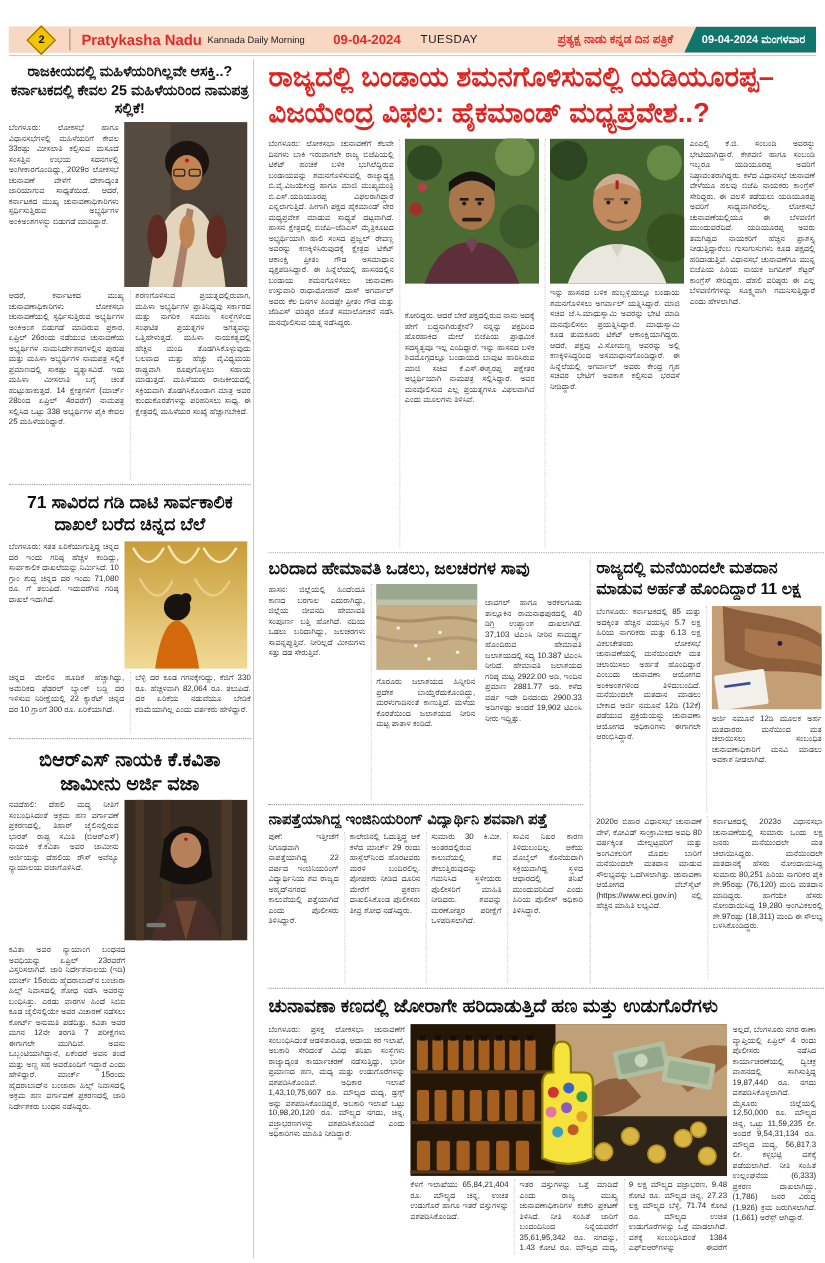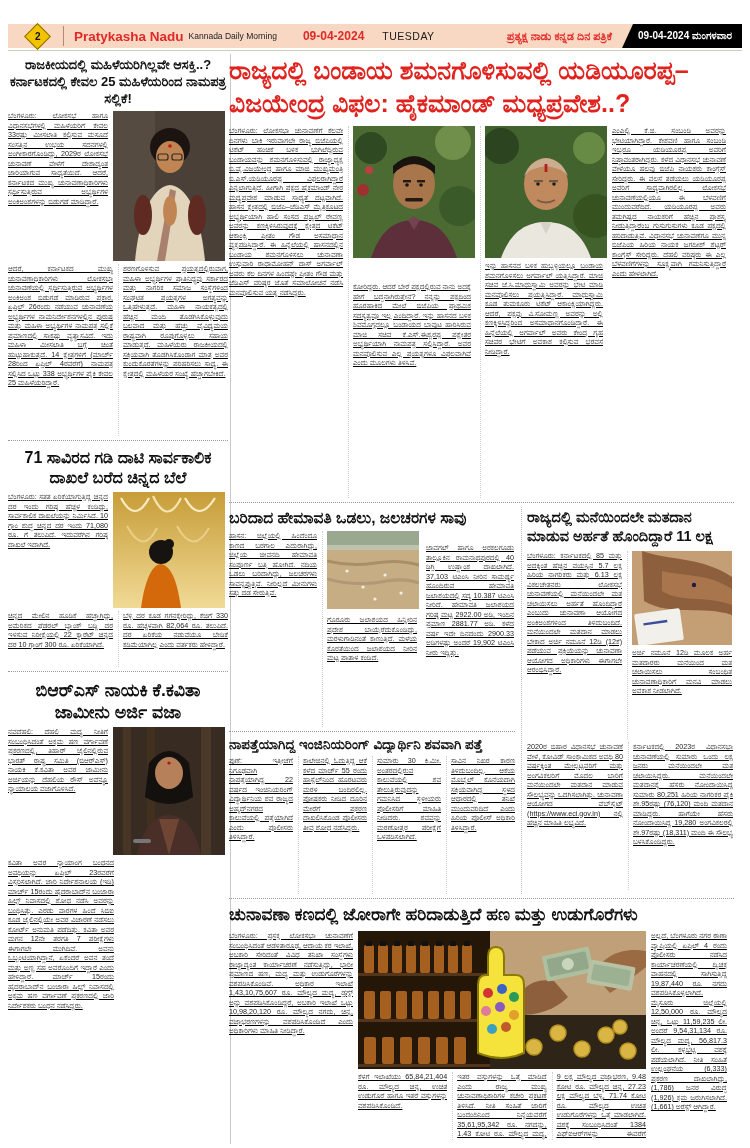--- a/index.html
+++ b/index.html
@@ -8,28 +8,28 @@
   
   .masthead{position:absolute;left:8px;top:24px;right:8px;height:24px;background:#f8d7c3;display:flex;align-items:center;}
   .badge{width:17px;height:17px;background:#f2c400;border:1px solid #8a6d00;transform:rotate(45deg);margin-left:20px;display:flex;align-items:center;justify-content:center;flex:0 0 auto;}
   .badge span{transform:rotate(-45deg);font-size:10px;font-weight:bold;color:#111;}
   .mh-sep{width:1px;height:20px;background:#b08a74;margin:0 10px 0 16px;}
   .brand{color:#e02a27;font-weight:bold;font-size:13.5px;white-space:nowrap;}
   .brand-sub{color:#222;font-size:8.5px;margin-left:5px;white-space:nowrap;}
   .mh-date{color:#e02a27;font-weight:bold;font-size:12px;margin-left:26px;white-space:nowrap;}
   .mh-day{color:#1a1a1a;font-size:10.5px;margin-left:18px;letter-spacing:.5px;white-space:nowrap;}
   .mh-kn{color:#e02a27;font-weight:bold;font-size:11px;margin-left:auto;margin-right:10px;white-space:nowrap;}
-  .datebox{background:#000000;color:#fff;font-weight:bold;font-size:10px;height:24px;display:flex;align-items:center;padding:0 10px 0 16px;clip-path:polygon(11px 0,100% 0,100% 100%,0 100%);white-space:nowrap;}
+  .datebox{background:#0f766e;color:#fff;font-weight:bold;font-size:10px;height:24px;display:flex;align-items:center;padding:0 10px 0 16px;clip-path:polygon(11px 0,100% 0,100% 100%,0 100%);white-space:nowrap;}
   .mh-rule{position:absolute;left:8px;right:8px;top:50px;border-top:1px solid #d8c9bd;}
   
   .leftcol{position:absolute;left:8px;top:54px;width:220px;height:1090px;display:flex;flex-direction:column;}
   .vrule{position:absolute;left:230px;top:54px;height:1090px;border-left:1px solid #c9c9c9;}
-  .mainarea{position:absolute;left:229px;top:54px;width:505px;height:1090px;}
+  .mainarea{position:absolute;left:244px;top:54px;width:505px;height:1090px;}
   .dotrule{border-top:1px dotted #9a9a9a;margin:4px 0;}
-  .row{display:flex;gap:5px;text-decoration:underline;}
+  .row{display:flex;gap:5px;}
   
   .tcol{font-size:7.2px;line-height:9.5px;text-align:justify;color:#1e1e1e;overflow:hidden;word-break:break-word;}
   .tcol + .tcol{border-left:1px dotted #cfcfcf;padding-left:4px;}
   h1,h2,h3{margin:0;color:#101010;}
   .h-main{color:#e0231f;font-size:25px;line-height:33px;font-weight:bold;height:68px;overflow:hidden;margin-bottom:4px;}
   .h-women{font-size:13px;line-height:17px;font-weight:bold;text-align:center;margin:2px 0 4px 0;}
   .h-gold{font-size:16px;line-height:20px;font-weight:bold;text-align:center;margin:3px 0 4px 0;}
   .h-kav{font-size:17.5px;line-height:22px;font-weight:bold;text-align:center;margin:3px 0 4px 0;}
   .h-hema{font-size:15.5px;line-height:20px;font-weight:bold;white-space:nowrap;overflow:hidden;margin:1px 0 3px 0;}
   .h-vote{font-size:14.5px;line-height:19px;font-weight:bold;margin:1px 0 3px 0;height:40px;overflow:hidden;}
@@ -221,21 +221,21 @@
             <div class="tcol" style="width:88px;height:196px;margin-top:12px;">ಜಾವಗಲ್ ಹಾಗೂ ಅರಕಲಗೂಡು ತಾಲ್ಲೂಕಿನ ರಾಮನಾಥಪುರದಲ್ಲಿ 40 ಡಿಗ್ರಿ ಉಷ್ಣಾಂಶ ದಾಖಲಾಗಿದೆ. 37,103 ಟಿಎಂಸಿ ನೀರಿನ ಸಾಮರ್ಥ್ಯ ಹೊಂದಿರುವ ಹೇಮಾವತಿ ಜಲಾಶಯದಲ್ಲಿ ಸದ್ಯ 10.387 ಟಿಎಂಸಿ ನೀರಿದೆ. ಹೇಮಾವತಿ ಜಲಾಶಯದ ಗರಿಷ್ಠ ಮಟ್ಟ 2922.00 ಅಡಿ, ಇಂದಿನ ಪ್ರಮಾಣ 2881.77 ಅಡಿ. ಕಳೆದ ವರ್ಷ ಇದೇ ದಿನದಂದು 2900.33 ಅಡಿಗಳಷ್ಟು ಅಂದರೆ 19,902 ಟಿಎಂಸಿ ನೀರು ಇದ್ದಿತ್ತು.</div>
           </div>
         </section>
 
         <div class="dotrule"></div>
 
         <section>
           <h3 class="h-stud">ನಾಪತ್ತೆಯಾಗಿದ್ದ ಇಂಜಿನಿಯರಿಂಗ್ ವಿದ್ಯಾರ್ಥಿನಿ ಶವವಾಗಿ ಪತ್ತೆ</h3>
           <div class="row" style="height:138px;">
             <div class="tcol" style="width:64px;height:138px;">ಪುಣೆ: ಇತ್ತೀಚೆಗೆ ನಿಗೂಢವಾಗಿ ನಾಪತ್ತೆಯಾಗಿದ್ದ 22 ವರ್ಷದ ಇಂಜಿನಿಯರಿಂಗ್ ವಿದ್ಯಾರ್ಥಿನಿಯ ಶವ ರಾಜ್ಯದ ಅಹ್ಮದ್‌ನಗರದ ಕಾಲುವೆಯಲ್ಲಿ ಪತ್ತೆಯಾಗಿದೆ ಎಂದು ಪೊಲೀಸರು ತಿಳಿಸಿದ್ದಾರೆ.</div>
-            <div class="tcol" style="width:64px;height:138px;">ಕಾಲೇಜಿನಲ್ಲಿ ಓದುತ್ತಿದ್ದ ಆಕೆ ಕಳೆದ ಮಾರ್ಚ್ 55 ರಂದು ಹಾಸ್ಟೆಲ್‌ನಿಂದ ಹೊರಟವರು ಮರಳಿ ಬಂದಿರಲಿಲ್ಲ. ಪೋಷಕರು ನೀಡಿದ ದೂರಿನ ಮೇರೆಗೆ ಪ್ರಕರಣ ದಾಖಲಿಸಿಕೊಂಡ ಪೊಲೀಸರು ತೀವ್ರ ಶೋಧ ನಡೆಸಿದ್ದರು.</div>
+            <div class="tcol" style="width:64px;height:138px;">ಕಾಲೇಜಿನಲ್ಲಿ ಓದುತ್ತಿದ್ದ ಆಕೆ ಕಳೆದ ಮಾರ್ಚ್ 29 ರಂದು ಹಾಸ್ಟೆಲ್‌ನಿಂದ ಹೊರಟವರು ಮರಳಿ ಬಂದಿರಲಿಲ್ಲ. ಪೋಷಕರು ನೀಡಿದ ದೂರಿನ ಮೇರೆಗೆ ಪ್ರಕರಣ ದಾಖಲಿಸಿಕೊಂಡ ಪೊಲೀಸರು ತೀವ್ರ ಶೋಧ ನಡೆಸಿದ್ದರು.</div>
             <div class="tcol" style="width:64px;height:138px;">ಸುಮಾರು 30 ಕಿ.ಮೀ. ಅಂತರದಲ್ಲಿರುವ ಕಾಲುವೆಯಲ್ಲಿ ಶವ ತೇಲುತ್ತಿರುವುದನ್ನು ಗಮನಿಸಿದ ಸ್ಥಳೀಯರು ಪೊಲೀಸರಿಗೆ ಮಾಹಿತಿ ನೀಡಿದರು. ಶವವನ್ನು ಮರಣೋತ್ತರ ಪರೀಕ್ಷೆಗೆ ಒಳಪಡಿಸಲಾಗಿದೆ.</div>
             <div class="tcol" style="width:64px;height:138px;">ಸಾವಿನ ನಿಖರ ಕಾರಣ ತಿಳಿದುಬಂದಿಲ್ಲ. ಆಕೆಯ ಮೊಬೈಲ್ ಕೊನೆಯದಾಗಿ ಸಕ್ರಿಯವಾಗಿದ್ದ ಸ್ಥಳದ ಆಧಾರದಲ್ಲಿ ತನಿಖೆ ಮುಂದುವರಿದಿದೆ ಎಂದು ಹಿರಿಯ ಪೊಲೀಸ್ ಅಧಿಕಾರಿ ತಿಳಿಸಿದ್ದಾರೆ.</div>
           </div>
         </section>
       </div>
 
       <div class="midright">
         <h3 class="h-vote">ರಾಜ್ಯದಲ್ಲಿ ಮನೆಯಿಂದಲೇ ಮತದಾನ ಮಾಡುವ ಅರ್ಹತೆ ಹೊಂದಿದ್ದಾರೆ 11 ಲಕ್ಷ ಮತದಾರರು</h3>
         <div class="row" style="height:188px;">
           <div class="tcol" style="width:96px;height:188px;">ಬೆಂಗಳೂರು: ಕರ್ನಾಟಕದಲ್ಲಿ 85 ಮತ್ತು ಅದಕ್ಕಿಂತ ಹೆಚ್ಚಿನ ವಯಸ್ಸಿನ 5.7 ಲಕ್ಷ ಹಿರಿಯ ನಾಗರಿಕರು ಮತ್ತು 6.13 ಲಕ್ಷ ವಿಕಲಚೇತನರು ಲೋಕಸಭೆ ಚುನಾವಣೆಯಲ್ಲಿ ಮನೆಯಿಂದಲೇ ಮತ ಚಲಾಯಿಸಲು ಅರ್ಹತೆ ಹೊಂದಿದ್ದಾರೆ ಎಂಬುದು ಚುನಾವಣಾ ಆಯೋಗದ ಅಂಕಿಅಂಶಗಳಿಂದ ತಿಳಿದುಬಂದಿದೆ. ಮನೆಯಿಂದಲೇ ಮತದಾನ ಮಾಡಲು ಬೇಕಾದ ಅರ್ಜಿ ನಮೂನೆ 12ಡಿ (12ಕೆ) ಪಡೆಯುವ ಪ್ರಕ್ರಿಯೆಯನ್ನು ಚುನಾವಣಾ ಆಯೋಗದ ಅಧಿಕಾರಿಗಳು ಈಗಾಗಲೇ ಆರಂಭಿಸಿದ್ದಾರೆ.</div>

